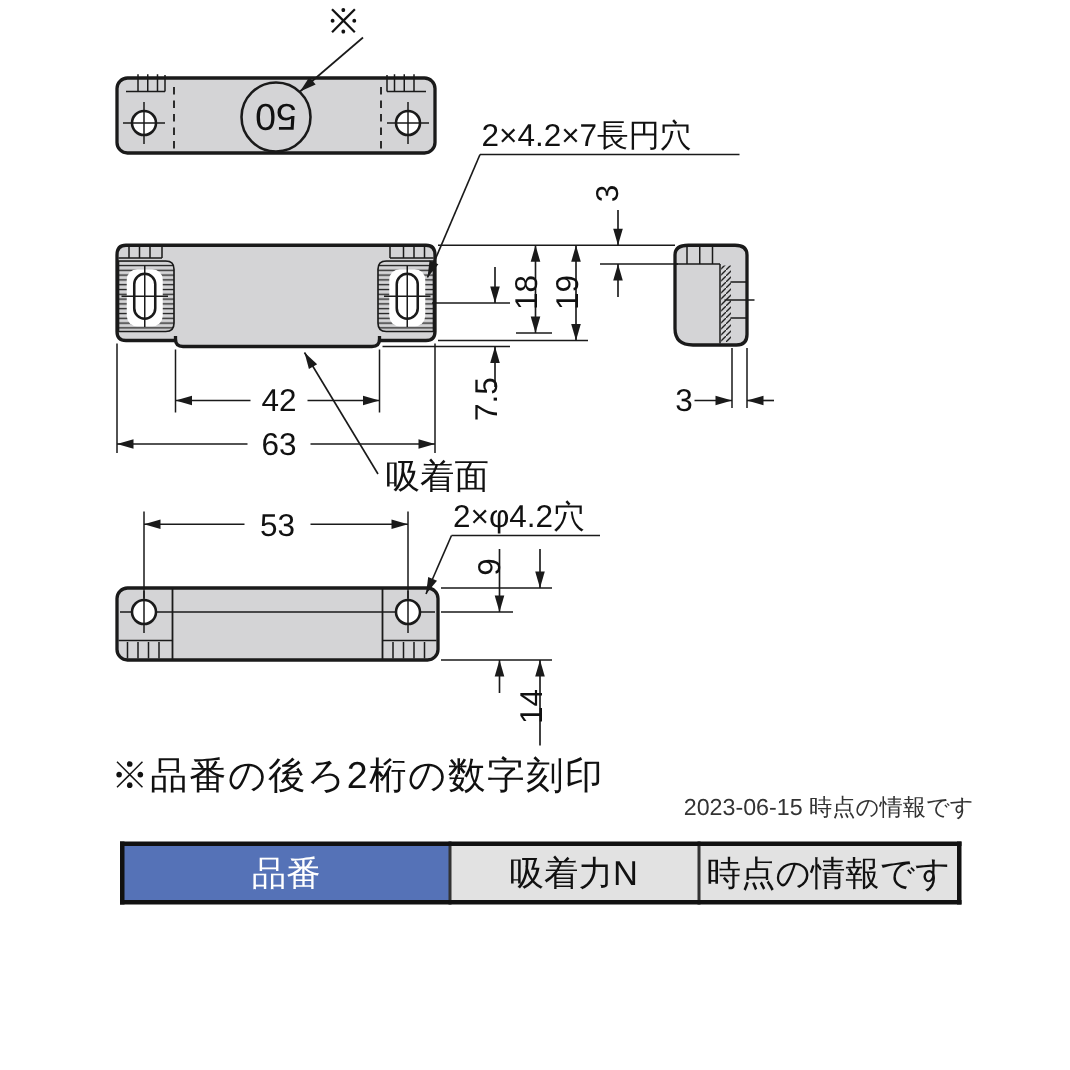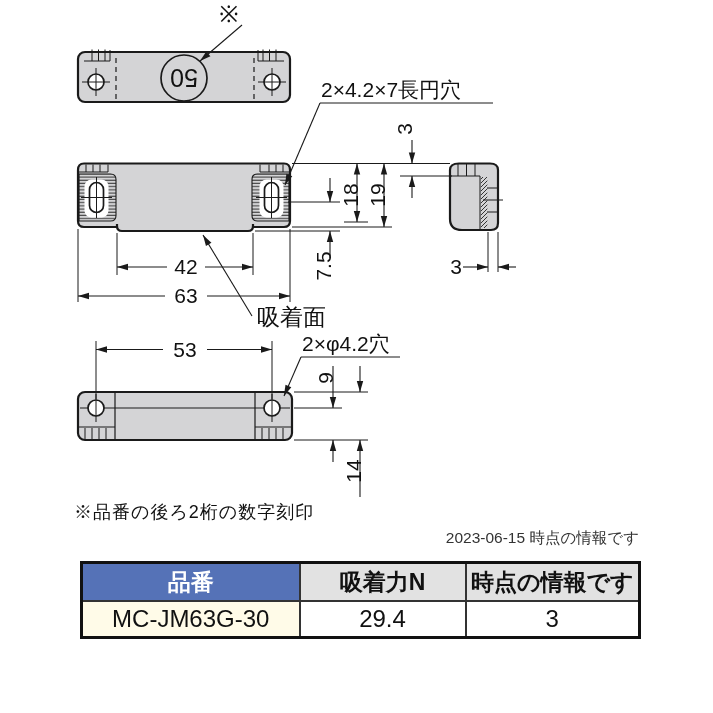--- a/index.html
+++ b/index.html
@@ -19,31 +19,31 @@
   .ext{stroke:#1a1a1a;stroke-width:1;fill:none;}
   .dim{stroke:#1a1a1a;stroke-width:1.1;fill:none;marker-start:url(#arr);marker-end:url(#arr);}
   .dime{stroke:#1a1a1a;stroke-width:1.1;fill:none;marker-end:url(#arr);}
   .lblbg{fill:#ffffff;}
   text{fill:#111;font-family:"Liberation Sans",sans-serif;}
   .dt{font-size:21px;}
   .dt2{font-size:23px;}
   .dt3{font-size:25px;}
 
   
-  .note{position:absolute;left:74px;top:500px;font-size:18px;color:#111;
+  .note{position:absolute;left:74px;top:500px;font-size:25px;color:#111;
         letter-spacing:1px;white-space:nowrap;}
-  .datenote{position:absolute;right:74px;top:528px;font-size:15.5px;color:#333;
+  .datenote{position:absolute;right:64px;top:528px;font-size:15.5px;color:#333;
         white-space:nowrap;}
 
   
   .spec{position:absolute;left:80px;top:561px;width:558px;
         border-collapse:collapse;table-layout:fixed;}
   .spec th,.spec td{border:2px solid #333;text-align:center;padding:0;}
   .spec{border:3px solid #111;}
-  .spec th{height:36px;font-size:23px;font-weight:bold;color:#111;background:#e2e2e2;}
+  .spec th{height:36px;font-size:23px;font-weight:normal;color:#111;background:#e2e2e2;}
   .spec th.pn{background:#5572b7;color:#ffffff;}
   .spec td{height:34px;font-size:24px;color:#111;background:#ffffff;}
   .spec td.pn{background:#fffbe8;}
 </style>
 </head>
 <body>
 
 <div class="page">
 
   <svg class="drawing" width="713" height="500" viewBox="0 0 713 500">
@@ -181,21 +181,16 @@
         <col style="width:174px">
     </colgroup>
     <thead>
       <tr>
         <th class="pn">品番</th>
         <th>吸着力N</th>
         <th>時点の情報です</th>
       </tr>
     </thead>
     <tbody>
-      <tr>
-        <td class="pn">MC-JM63G-30</td>
-        <td>29.4</td>
-        <td>3</td>
-      </tr>
     </tbody>
   </table>
 
 </div>
 
 </body></html>

